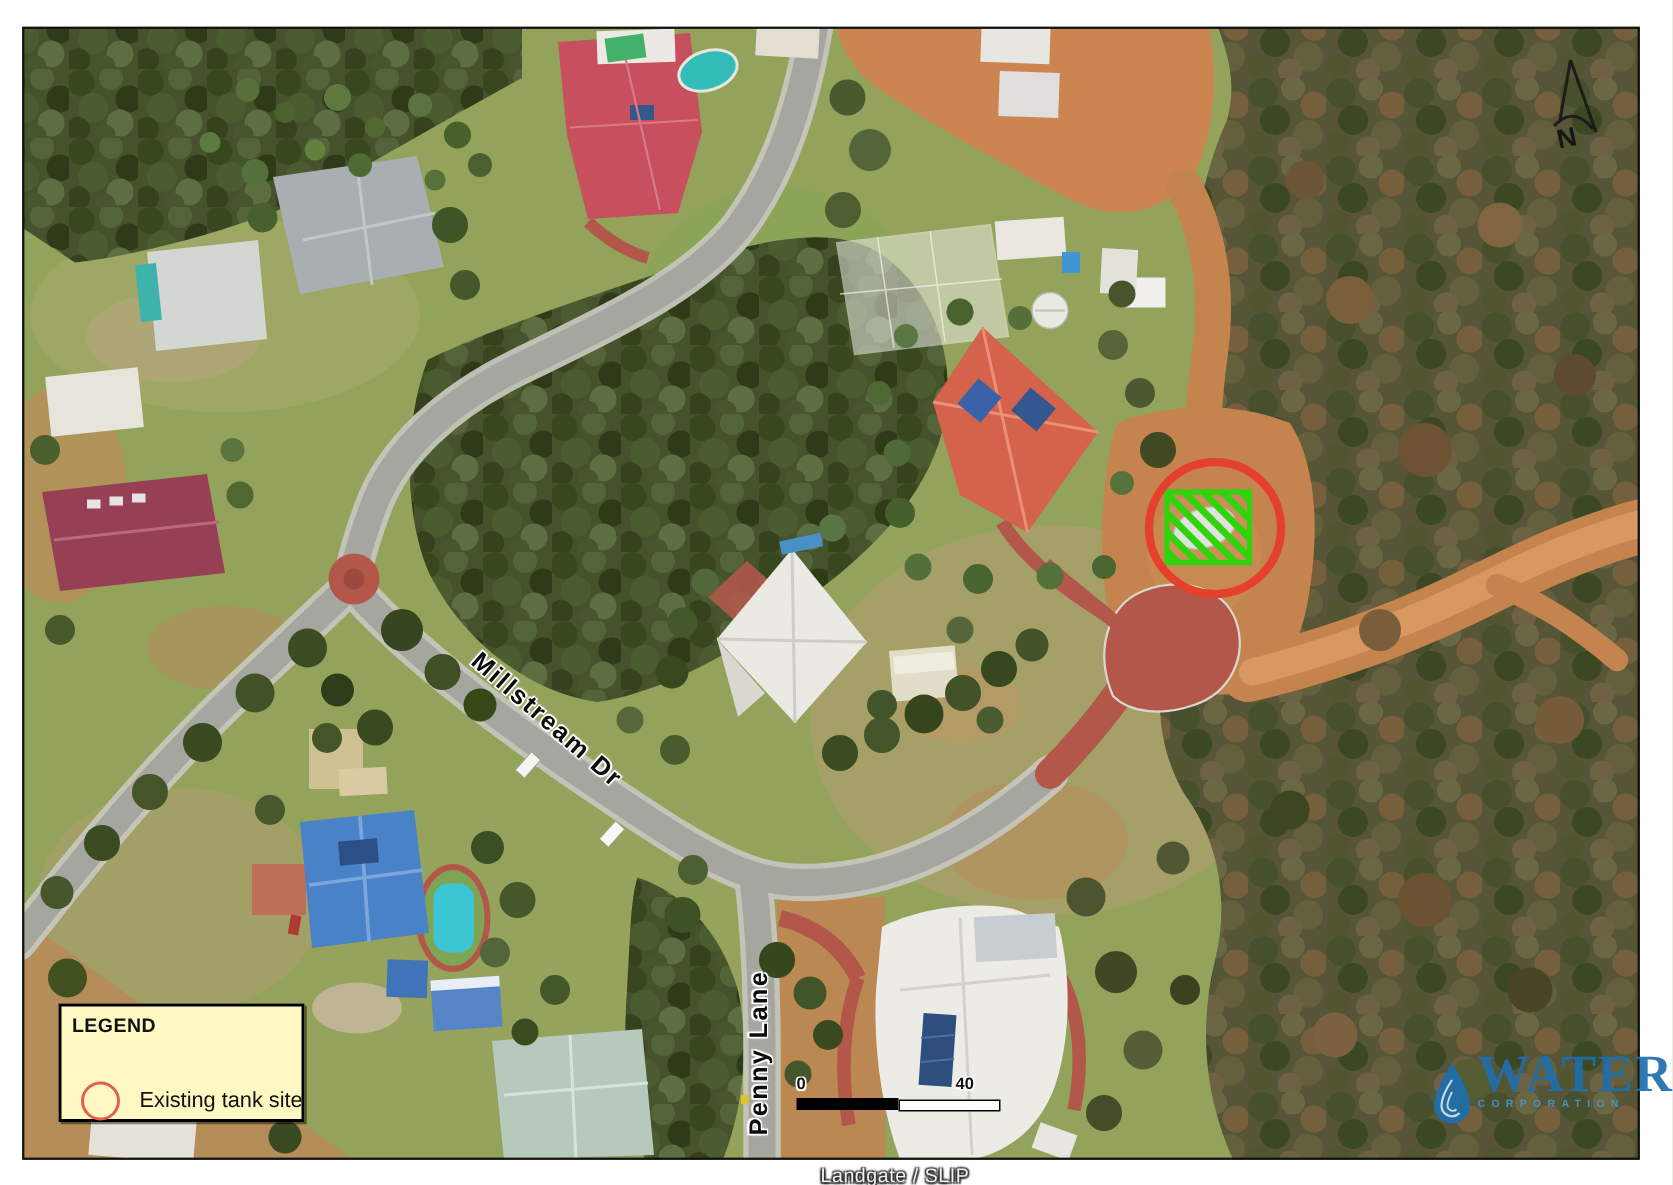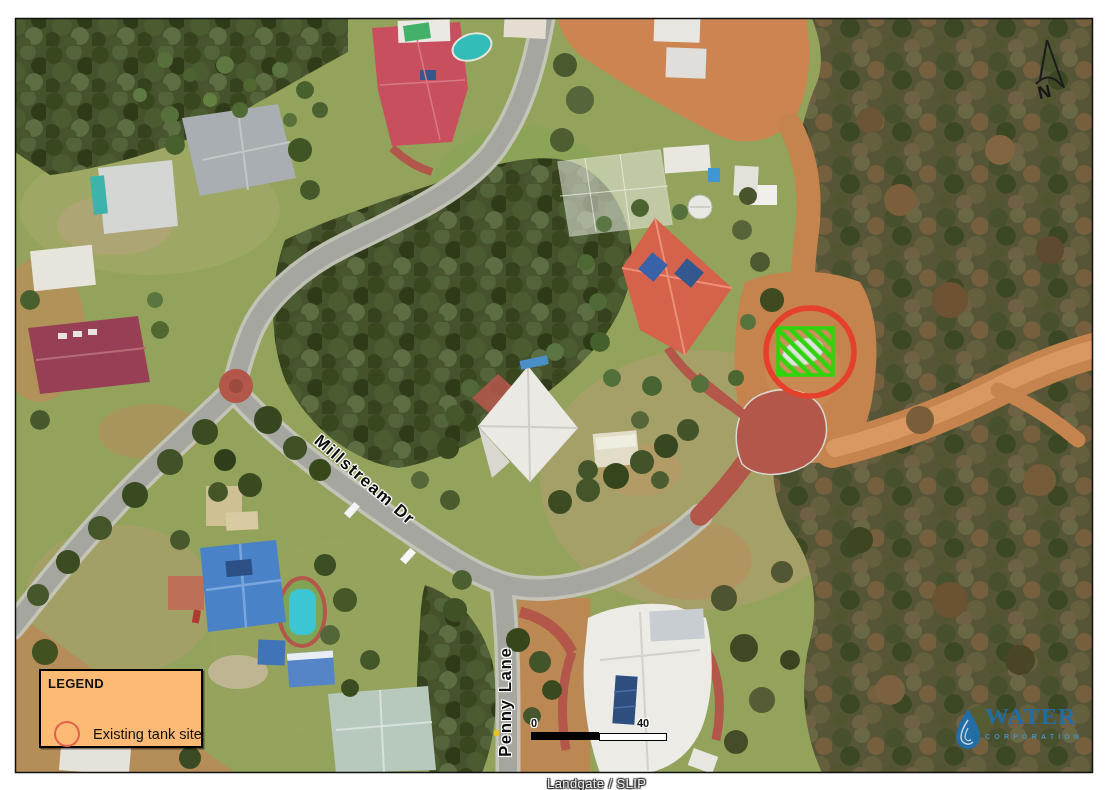--- a/index.html
+++ b/index.html
@@ -12,21 +12,21 @@
     text-shadow:-1px -1px 0 #fff,1px -1px 0 #fff,-1px 1px 0 #fff,1px 1px 0 #fff,0 0 3px #fff;
     white-space:nowrap;transform-origin:0 0;}
   .millstream{left:323px;top:431px;transform:rotate(41deg);}
   .penny{left:496px;top:757px;transform:rotate(-90deg);}
 
   
   .north-label{position:absolute;left:1038px;top:82px;font-size:18px;font-weight:700;color:#161616;
     transform:rotate(-12deg);}
 
   
-  .legend{position:absolute;left:39px;top:669px;width:160px;height:75px;background:#fdba74;
+  .legend{position:absolute;left:39px;top:669px;width:160px;height:75px;background:#fef9c3;
     border:2px solid #000;box-shadow:1.5px 1.5px 0 rgba(0,0,0,.45);}
   .legend-title{font-size:13px;font-weight:700;color:#111;margin:5px 0 2px 7px;letter-spacing:.3px;}
   .legend-row{display:flex;align-items:center;height:25px;margin-top:30px;}
   .legend-circle{width:22px;height:22px;border:2.5px solid #e4604e;border-radius:50%;margin-left:13px;
     flex:0 0 auto;background:transparent;}
   .legend-swatch{width:38px;height:14px;border:2px solid #2fd40c;margin-left:7px;flex:0 0 auto;
     background:repeating-linear-gradient(45deg,rgba(255,255,255,.1) 0 4px,#2fd40c 4px 8px);}
   .legend-label{font-size:14.5px;color:#111;margin-left:13px;white-space:nowrap;}
 
   
@@ -40,21 +40,21 @@
   .seg-open{position:absolute;left:68px;top:1px;width:66px;height:6px;background:#fff;border:1px solid #000;}
 
   
   .attribution{position:absolute;left:547px;top:776px;font-size:13px;letter-spacing:.4px;color:#f2f2ee;
     text-shadow:0 0 2px #222,1px 1px 1px #333,-1px -1px 1px #333,1px -1px 1px #333,-1px 1px 1px #333;}
 
   
   .wc-logo{position:absolute;left:955px;top:700px;display:flex;align-items:flex-start;opacity:.92;}
   .wc-drop{margin-top:8px;}
   .wc-text{margin-left:4px;}
-  .wc-name{font-family:"Liberation Serif", serif;font-weight:700;font-size:24px;line-height:32px;
+  .wc-name{font-family:"Liberation Serif", serif;font-weight:700;font-size:35px;line-height:32px;
     color:#1e6fad;letter-spacing:1px;}
   .wc-sub{font-size:7px;letter-spacing:4.2px;color:#4a93c6;margin-top:1px;font-weight:700;}
 </style>
 </head>
 <body>
 
 <div class="stage">
 
   <svg class="map-svg" width="1115" height="790" viewBox="0 0 1115 790">
     <defs>

